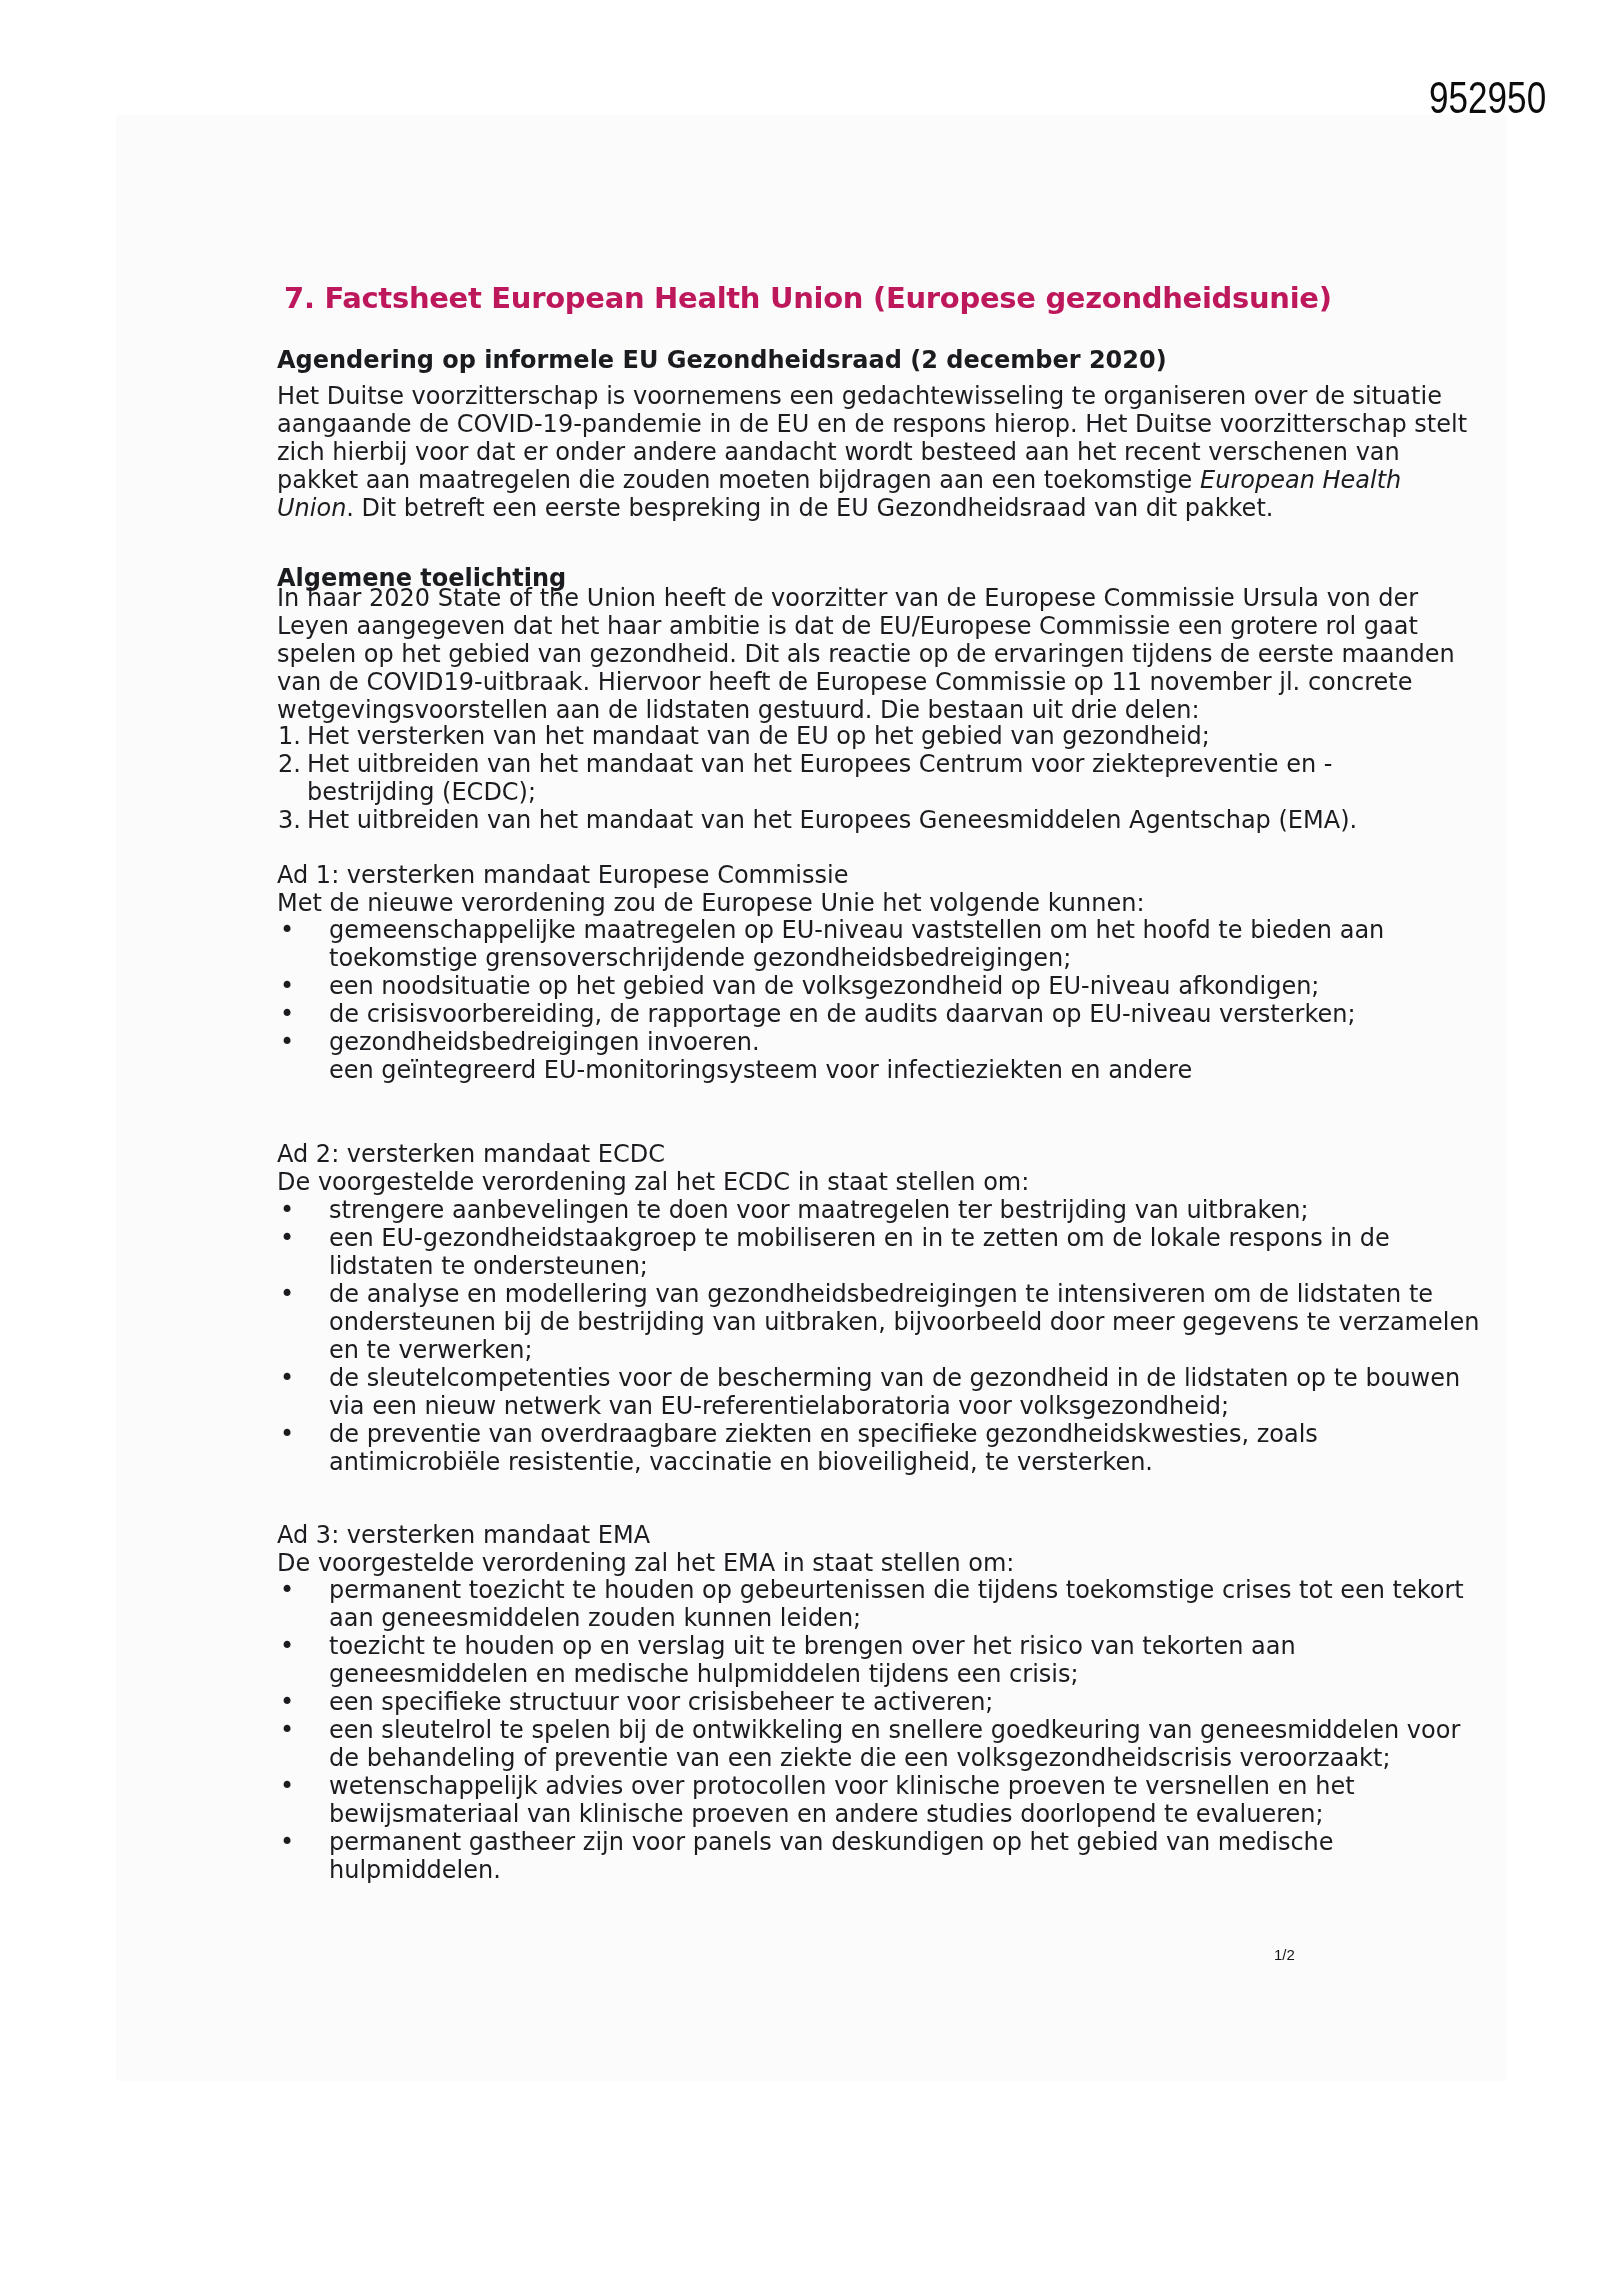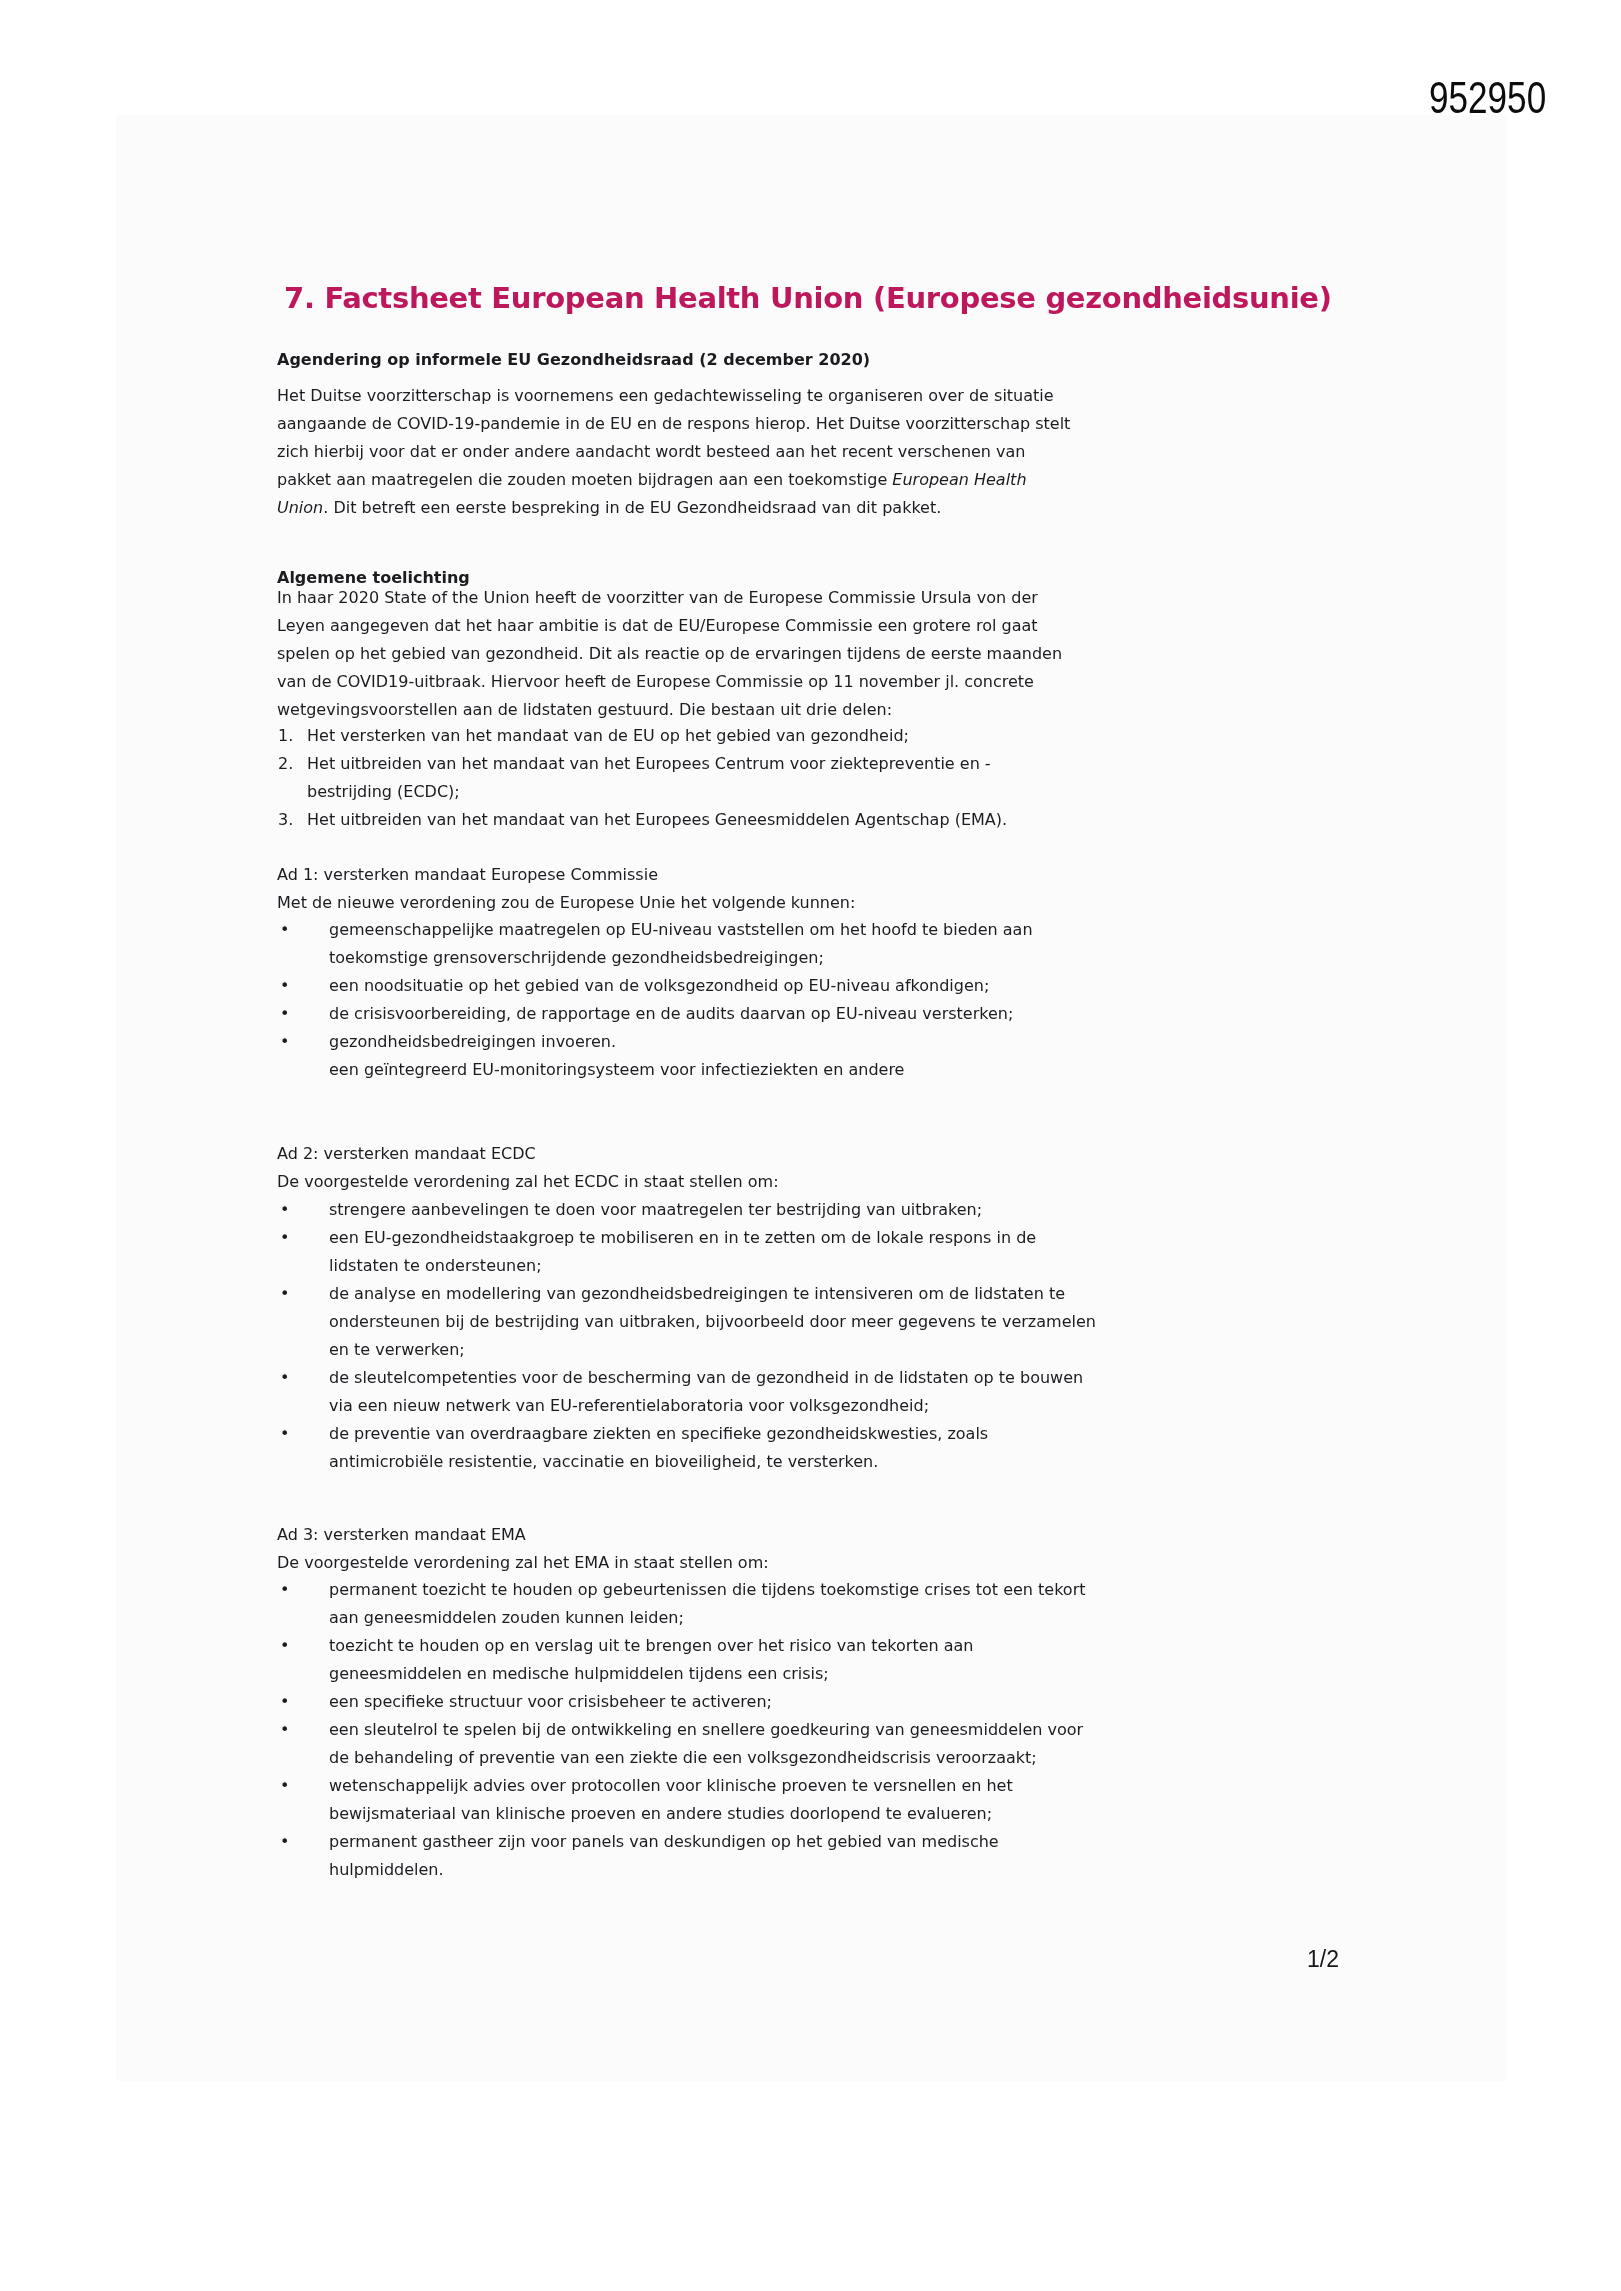--- a/index.html
+++ b/index.html
@@ -1,20 +1,20 @@
 <!DOCTYPE html>
 <html><head>
 <meta charset="utf-8">
 <style>
   html,body{margin:0;padding:0;}
   body{background:#ffffff;}
   .canvas{position:relative;width:1621px;height:2200px;background:#ffffff;overflow:hidden;
           font-family:"DejaVu Sans","Liberation Sans",sans-serif;color:#1b1c20;}
   .page{position:absolute;left:116px;top:115px;width:1391px;height:1966px;background:#fbfbfb;}
-  .blk{position:absolute;left:277px;width:1117px;font-size:16px;}
+  .blk{position:absolute;left:277px;width:1117px;font-size:24px;}
   .ln{height:28px;line-height:28px;white-space:nowrap;}
   .it{font-style:italic;}
   .hd{font-weight:bold;}
   #blk-title{left:284px;top:281px;font-size:29px;font-weight:bold;letter-spacing:-0.3px;white-space:nowrap;color:#be185d;}
   #blk-h1{top:346px;}
   #blk-p1{top:382px;}
   #blk-h2{top:550px;margin-top:14px;}
   #blk-p2{top:584px;}
   #blk-ol{top:722px;}
   #blk-ad1i{top:861px;}
@@ -22,22 +22,22 @@
   #blk-ad2i{top:1140px;}
   #blk-ad2b{top:1196px;}
   #blk-ad3i{top:1521px;}
   #blk-ad3b{top:1576px;}
   .uli{position:relative;padding-left:52px;}
   .blt{position:absolute;left:2.9px;top:0;height:28px;line-height:28px;}
   .oli{position:relative;padding-left:30px;}
   .num{position:absolute;left:1px;top:0;height:28px;line-height:28px;}
   #stamp{position:absolute;top:72px;right:75px;font-family:"Liberation Sans",sans-serif;
          font-size:45px;color:#0c0c0c;transform:scaleX(0.78);transform-origin:100% 0;white-space:nowrap;}
-  #pageno{position:absolute;top:1946px;left:1274px;width:98px;text-align:center;
-          font-size:23px;font-family:"Liberation Sans",sans-serif;color:#15161a;}
+  #pageno{position:absolute;top:1946px;left:1274px;width:98px;text-align:left;
+          font-size:15px;font-family:"Liberation Sans",sans-serif;color:#15161a;}
 </style>
 </head>
 <body>
 
 <div class="canvas">
   <div class="page"></div>
 
   <div id="stamp">952950</div>
 
   <div class="blk" id="blk-title">7. Factsheet European Health Union (Europese gezondheidsunie)</div>

